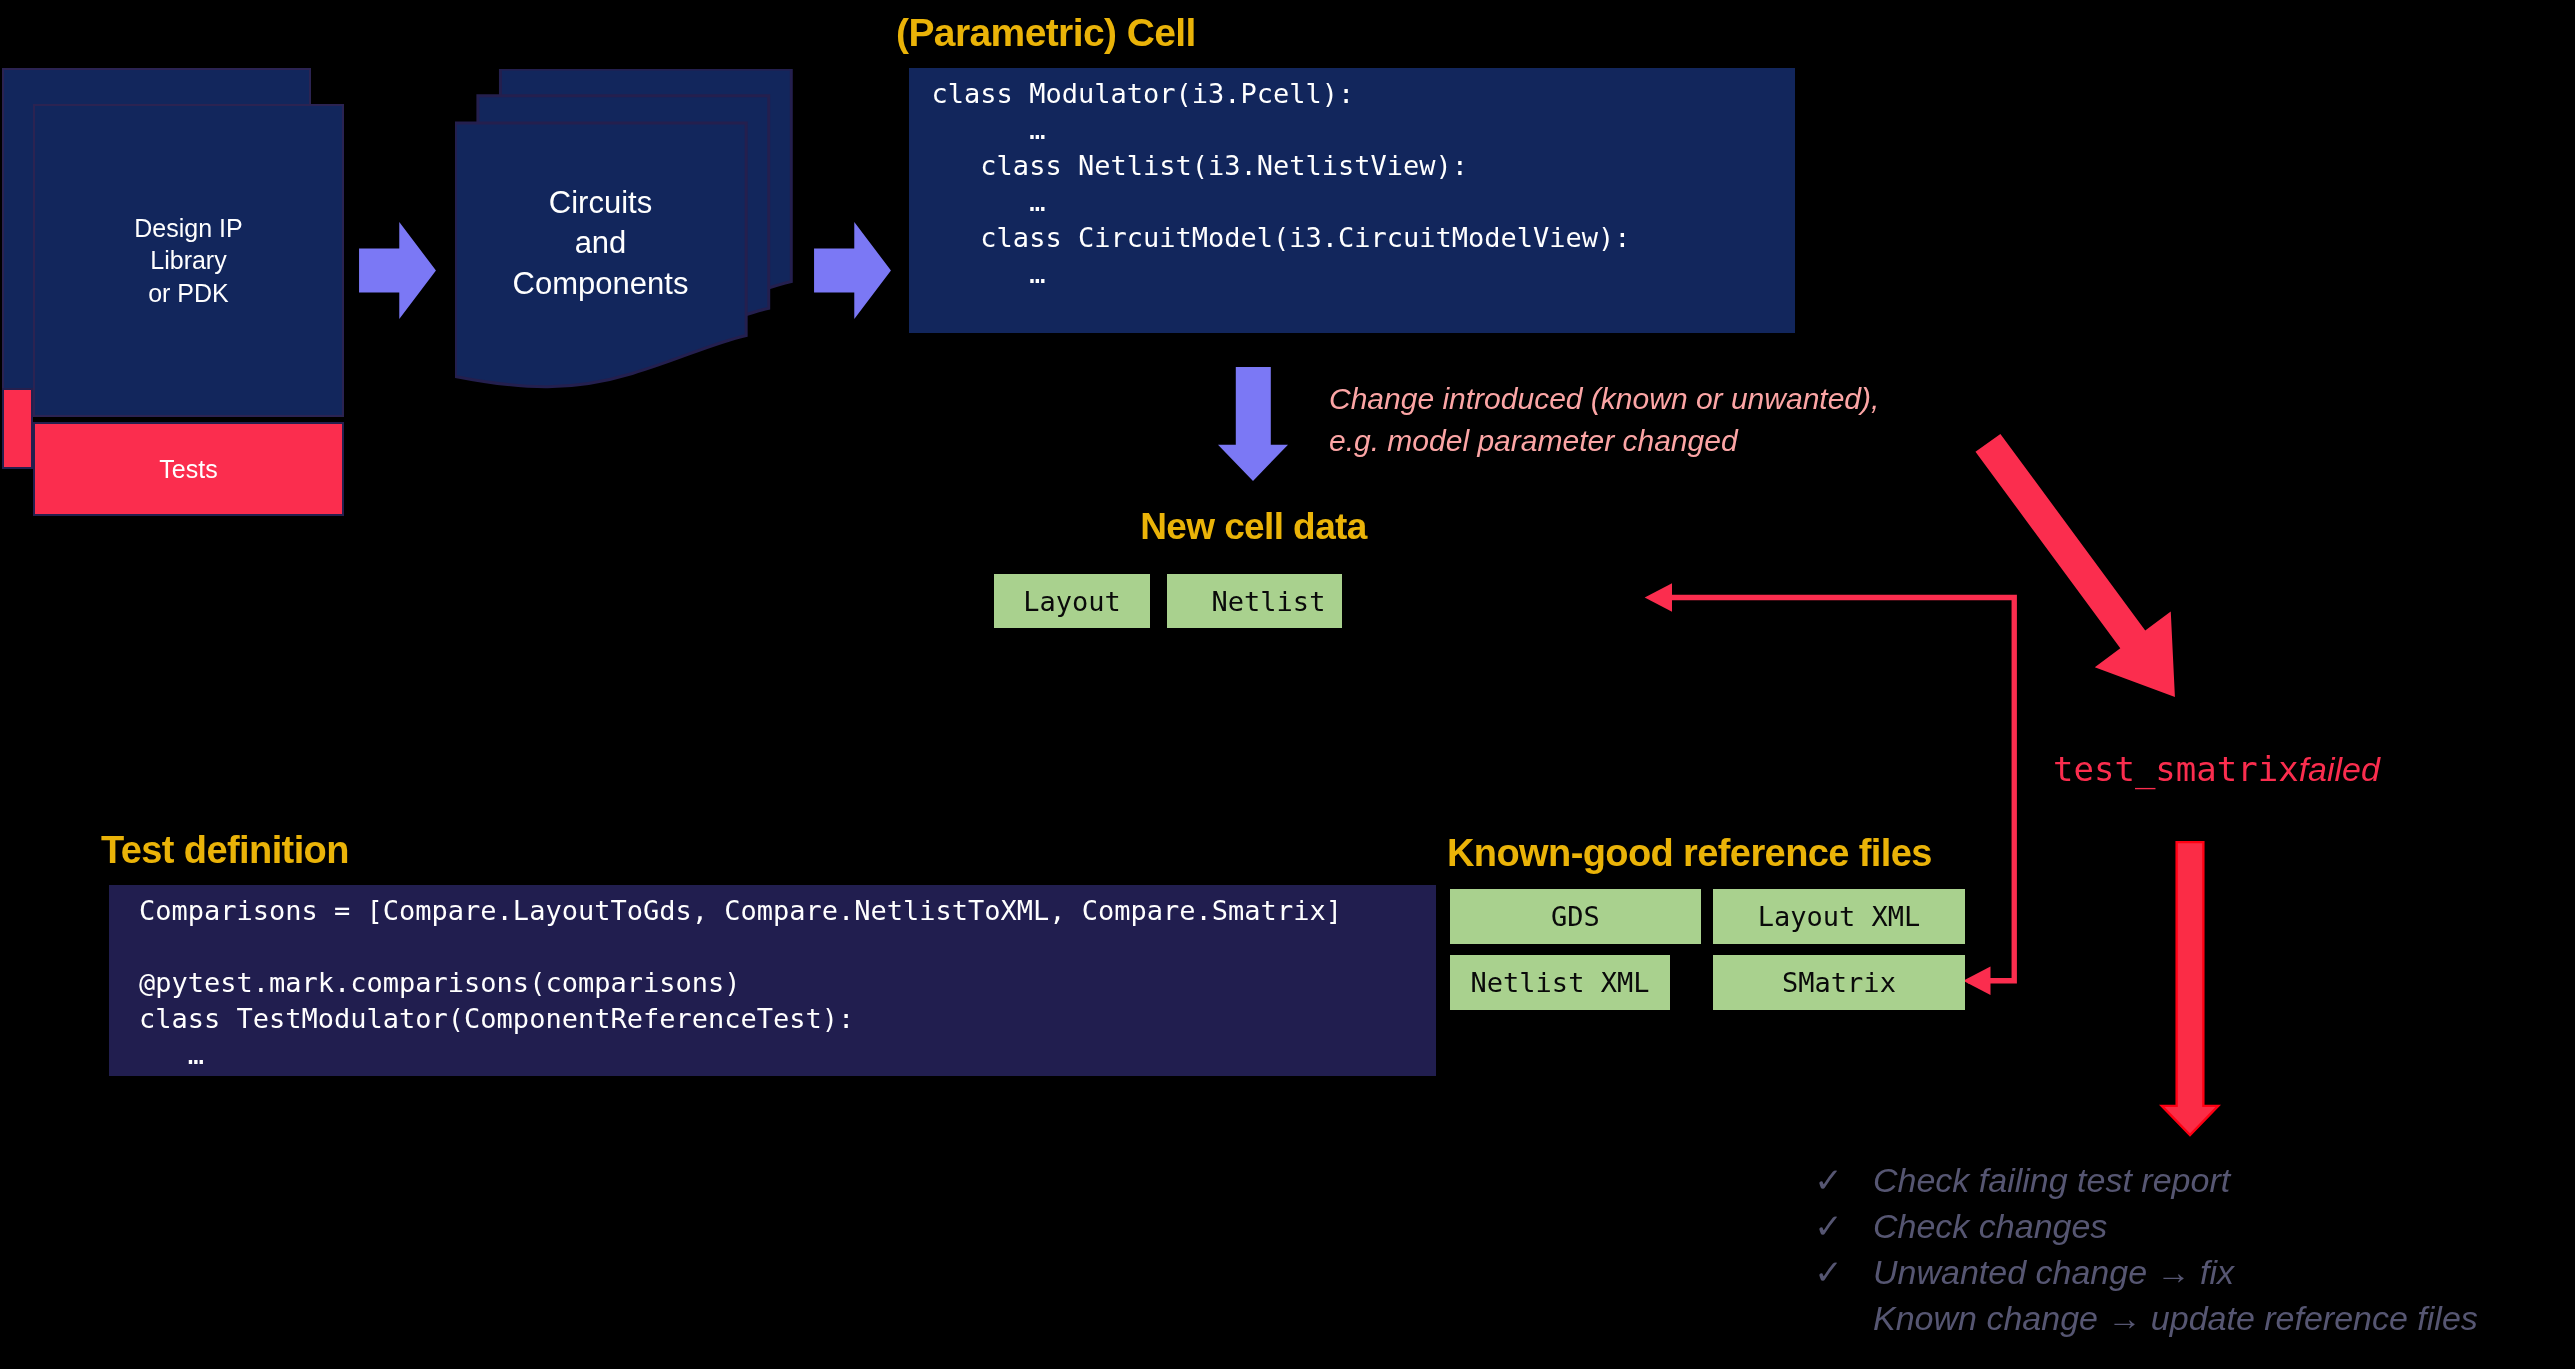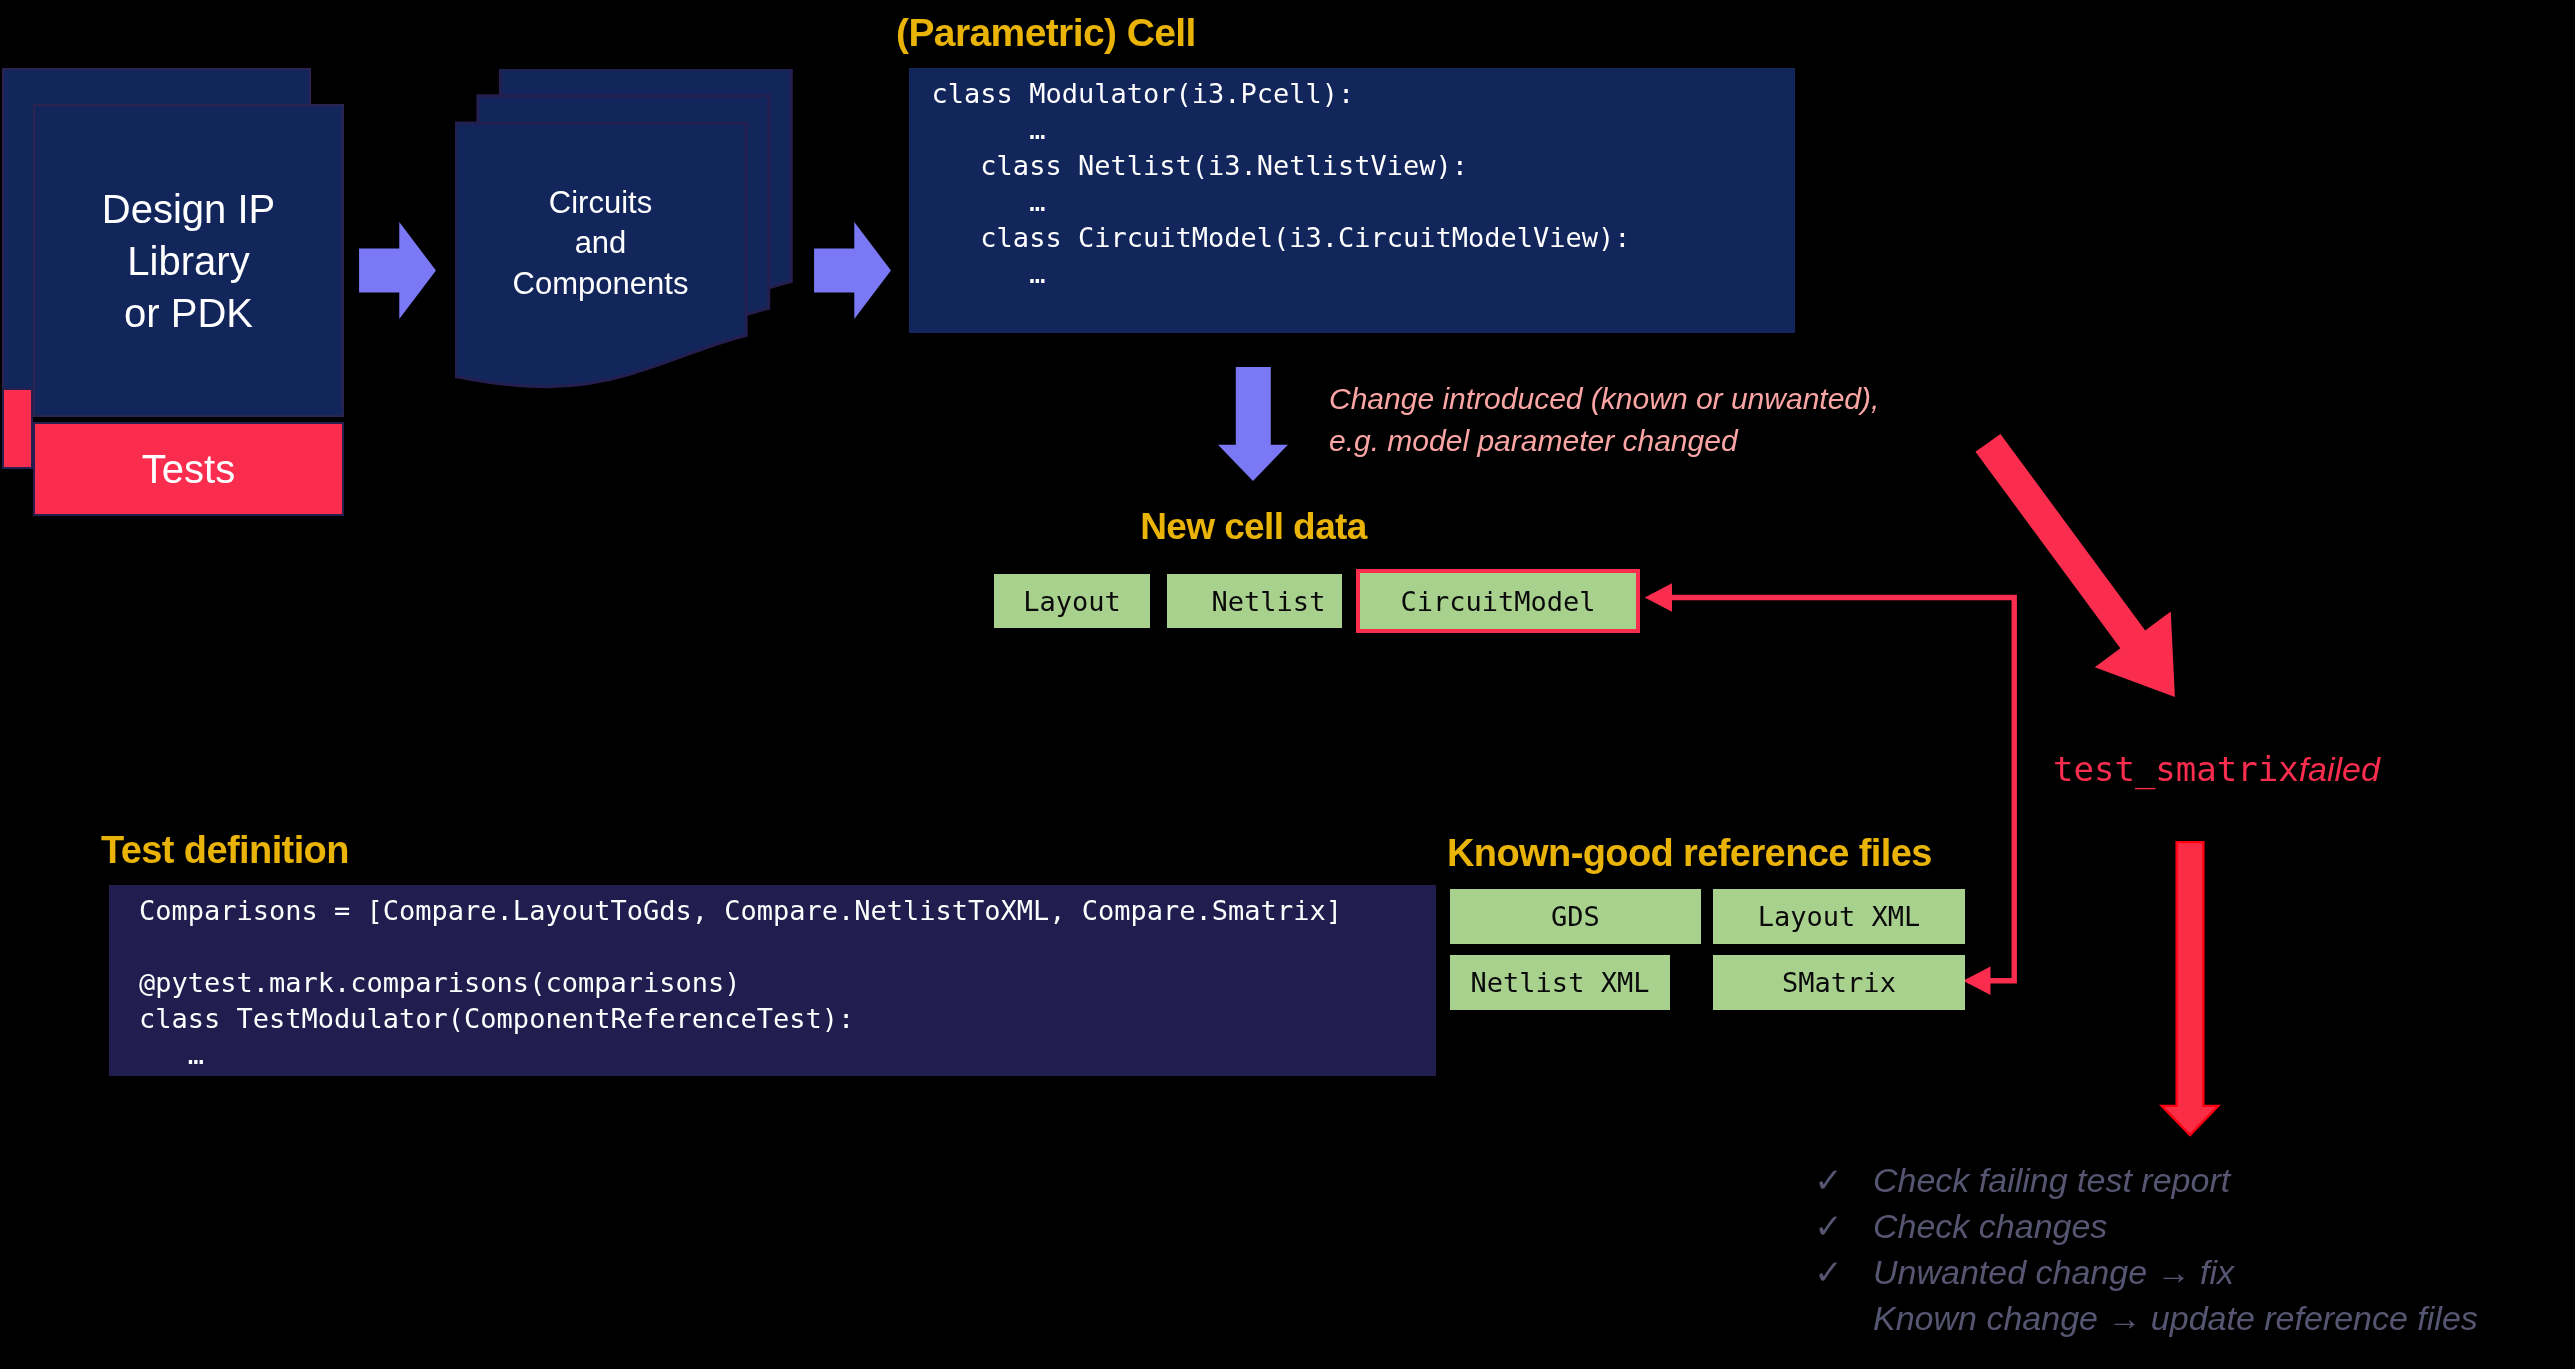--- a/index.html
+++ b/index.html
@@ -5,21 +5,21 @@
   html,body{margin:0;padding:0;background:#000;}
   #stage{
     position:relative;width:2576px;height:1369px;background:#000;overflow:hidden;
     font-family:"Liberation Sans",sans-serif;
   }
   .abs{position:absolute;}
   
   .navy{background:#12265c;border:2.4px solid #2b2352;box-sizing:border-box;}
   .redbox{background:#fb2d4e;border:2.4px solid #241f4e;box-sizing:border-box;}
   .stacklabel{display:flex;align-items:center;justify-content:center;text-align:center;
-    color:#fff;font-size:40px;line-height:1.3;font-weight:400;}
+    color:#fff;font-size:25px;line-height:1.3;font-weight:400;}
   
   .heading{color:#eab308;font-weight:700;font-size:38px;letter-spacing:-0.6px;white-space:nowrap;}
   
   .codeblock{box-sizing:border-box;font-family:"DejaVu Sans Mono",monospace;color:#fff;font-size:27px;}
   .codeblock.main{background:#12265c;}
   .codeblock.alt{background:#211e4f;}
   .code-line{white-space:pre;line-height:36px;min-height:36px;}
   .codeblock.alt .code-line{line-height:36px;min-height:36px;}
   
   .green{background:#a9d18e;display:flex;align-items:center;justify-content:center;
@@ -91,21 +91,20 @@
     <polygon points="30,0 89,0 89,131 118,131 59,192 0,131 30,131" fill="#7b78f5"></polygon>
   </svg>
   <div class="abs note" style="left:1329px;top:378px;">
     <div>Change introduced (known or unwanted),</div>
     <div>e.g. model parameter changed</div>
   </div>
 
   <div class="abs heading" style="left:1117px;top:506px;width:273px;text-align:center;font-size:37px;">New cell data</div>
   <div class="abs green" style="left:994px;top:574px;width:156px;height:54px;">Layout</div>
   <div class="abs green" style="left:1167px;top:574px;width:175px;height:54px;padding-left:28px;">Netlist</div>
-  <div class="abs green hl" style="left:1356px;top:569px;width:284px;height:64px;">CircuitModel</div>
 
   <svg class="abs" style="left:1634px;top:570px;" width="404" height="443" viewBox="0 0 680 745">
     <path d="M60,46 H640 V691 H562" fill="none" stroke="#fb2d4e" stroke-width="9"></path>
     <polygon points="18,46 64,22 64,70" fill="#fb2d4e"></polygon>
     <polygon points="554,691 600,667 600,715" fill="#fb2d4e"></polygon>
   </svg>
 
   <svg class="abs" style="left:1961px;top:428px;" width="226" height="279" viewBox="0 0 380 470">
     <polygon points="24,40 66,10 310,341 353,309 360,453 225,403 268,371" fill="#fb2d4e"></polygon>
   </svg>

